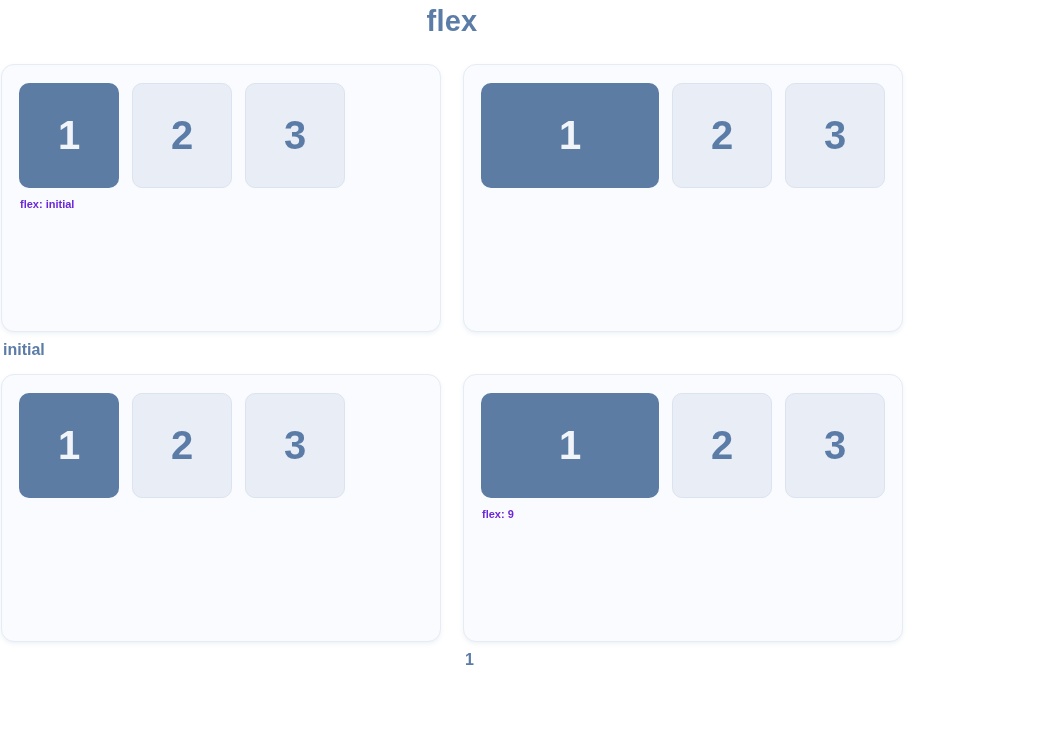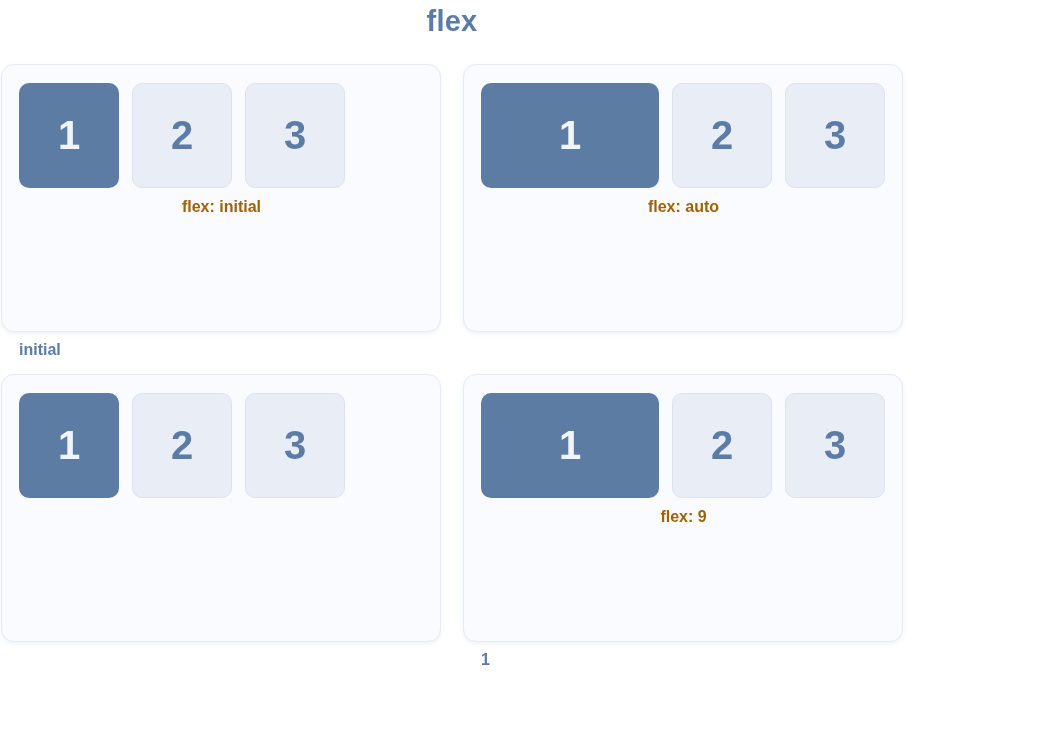--- a/index.html
+++ b/index.html
@@ -57,28 +57,27 @@
     justify-content: center;
   }
   .box.highlight {
     background: #5d7ca4;
     border: none;
     color: #f1f4f9;
   }
   .inline-label {
     margin-top: 10px;
     padding-left: 1px;
-    font-size: 16px;
+    font-size: 11px;
     font-weight: 600;
-    color: #a16207;
-    text-align: center;
+    color: #6d28d9;
   }
   .caption {
     margin: 8px 0 15px 0;
-    padding-left: 18px;
+    padding-left: 2px;
     font-size: 16px;
     line-height: 19px;
     font-weight: 700;
     color: #5b7ca6;
   }
 </style>
 </head>
 <body>
 
 <div class="page">
@@ -99,21 +98,20 @@
       <div class="caption">initial</div>
     </div>
 
     <div class="cell">
       <div class="panel">
         <div class="flex-row">
           <div class="box highlight" style="flex: 1 1 auto;">1</div>
           <div class="box">2</div>
           <div class="box">3</div>
         </div>
-        <div class="inline-label">flex: auto</div>
       </div>
     </div>
 
     <div class="cell">
       <div class="panel">
         <div class="flex-row">
           <div class="box highlight" style="flex: 0 0 auto;">1</div>
           <div class="box">2</div>
           <div class="box">3</div>
         </div>

